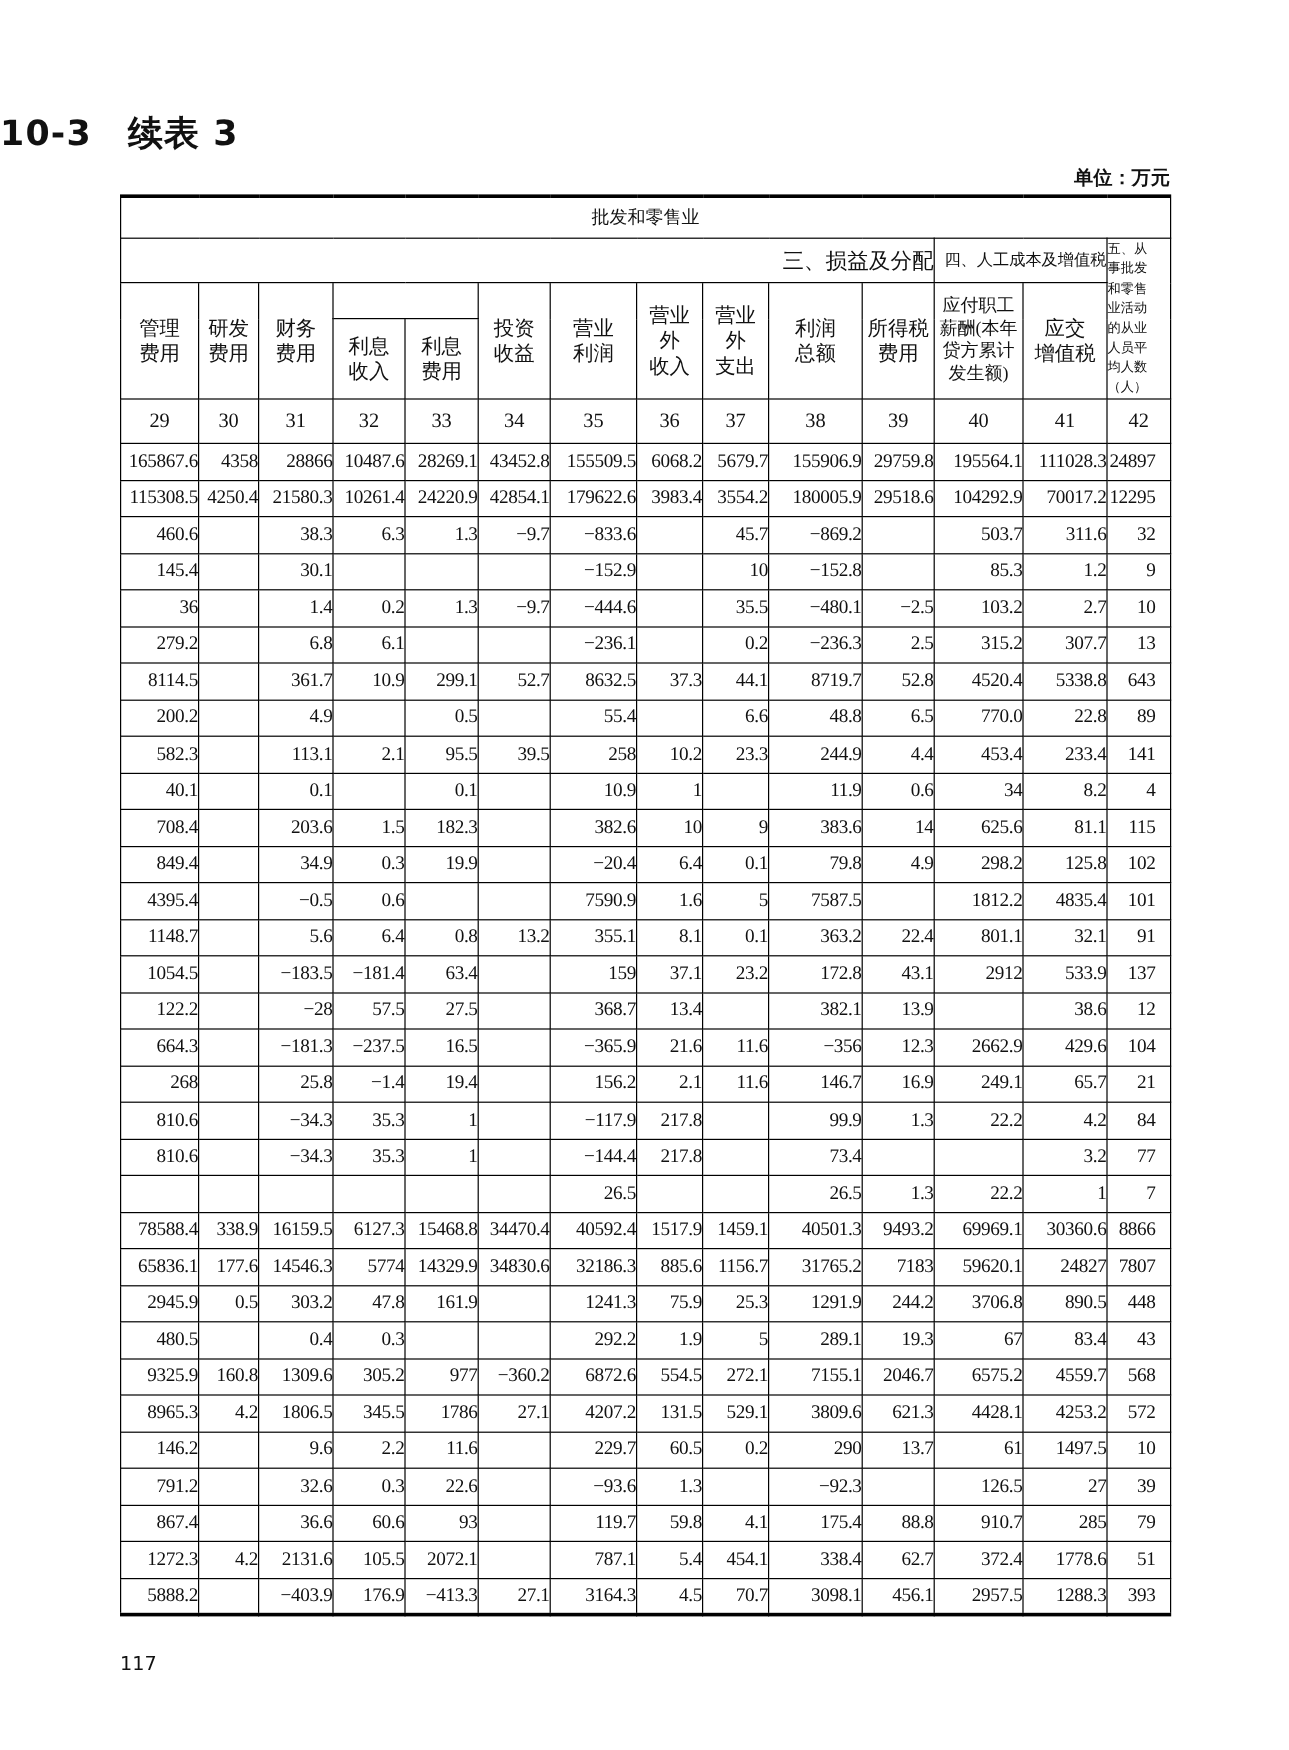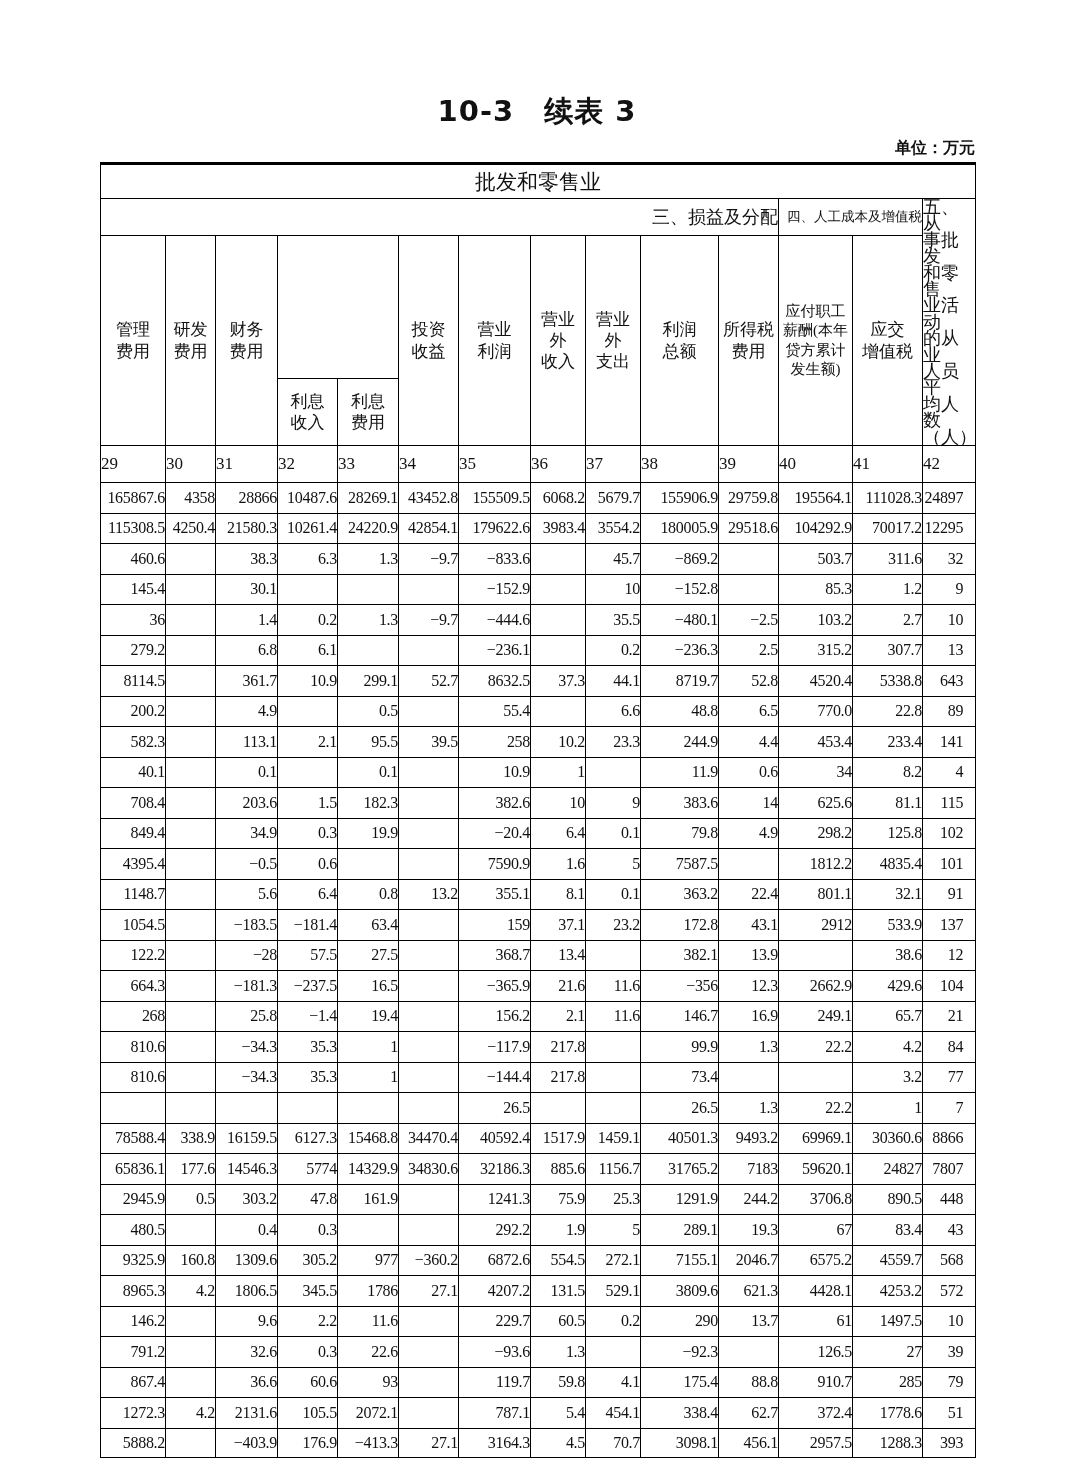--- a/index.html
+++ b/index.html
@@ -2,54 +2,54 @@
 <html><head>
 <meta charset="utf-8">
 <style>
   html,body{margin:0;padding:0;}
   body{
     width:1074px;height:1458px;background:#ffffff;color:#111;
     font-family:"Liberation Serif","DejaVu Serif",serif;
     position:relative;overflow:hidden;
   }
   .page-title{
-    margin:92px 0 0 0;text-align:center;
+    margin:92px 0 0 0;text-align:left;
     font-family:"DejaVu Sans","Liberation Sans",sans-serif;
     font-weight:bold;font-size:29px;letter-spacing:1px;
   }
   .content{width:875px;margin-left:100px;}
   .unit-label{
     text-align:right;margin-top:6px;margin-bottom:3px;
     font-family:"DejaVu Sans","Liberation Sans",sans-serif;
     font-weight:bold;font-size:16px;
   }
   table.stats{
     border-collapse:collapse;table-layout:fixed;width:875px;
     border-top:3px solid #000;border-bottom:3px solid #000;
   }
   table.stats td{border:1px solid #000;padding:0;vertical-align:middle;}
   tr.rowA{height:35px;}
-  tr.rowA td{text-align:center;font-size:21px;}
+  tr.rowA td{text-align:center;font-size:15px;}
   tr.rowB{height:37px;}
   td.sec3{text-align:right;font-size:18px;}
   td.sec4{text-align:right;font-size:13.5px;white-space:nowrap;overflow:hidden;}
   td.col42head{
-    white-space:pre-line;font-size:18px;line-height:16.4px;
+    white-space:pre-line;font-size:11px;line-height:16.4px;
     text-align:left;vertical-align:top;padding:1px 1px 0 3px;
   }
   tr.rowC1{height:30px;}
   tr.rowC2{height:67px;}
   td.colhead{
     text-align:center;font-size:17px;line-height:1.25;
     white-space:pre-line;
   }
   td.colhead.small{font-size:15px;line-height:1.28;}
   td.spacer{}
   tr.rowD{height:37px;}
-  tr.rowD td{text-align:left;font-size:17px;}
+  tr.rowD td{text-align:center;font-size:17px;}
   tbody tr{height:30.5px;}
   tbody td{
     text-align:right;font-size:16px;letter-spacing:-0.3px;
     white-space:nowrap;padding-right:5px;
   }
   tbody td.last-col{padding-right:12px;margin-left:28px;}
   .page-number{
     margin-top:30px;padding-right:8px;
     font-family:"DejaVu Sans","Liberation Sans",sans-serif;
     font-size:16px;

